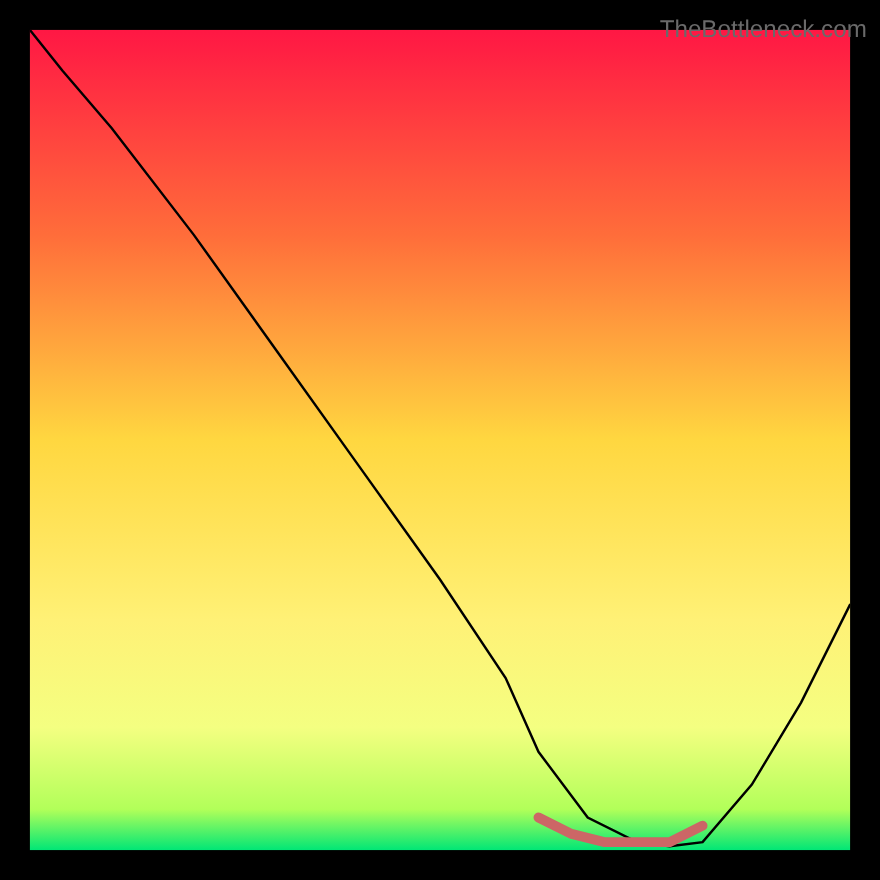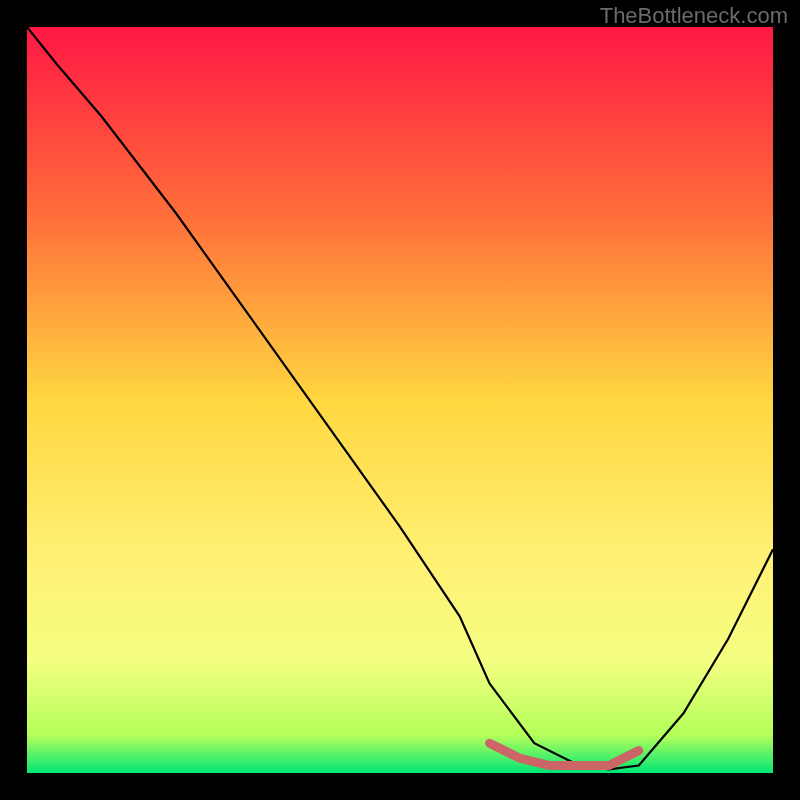--- a/index.html
+++ b/index.html
@@ -1,17 +1,17 @@
 <!DOCTYPE html>
 <html><head>
 <meta charset="utf-8">
 <style>
   * { margin: 0; padding: 0; box-sizing: border-box; }
   body { width: 800px; height: 800px; background: #000; position: relative; font-family: Arial, sans-serif; }
-  .watermark { position: absolute; top: 3px; right: 12px; color: #6a6a6a; font-size: 22px; font-weight: 500; z-index: 10; }
+  .watermark { position: absolute; top: 14px; right: 12px; color: #6a6a6a; font-size: 22px; font-weight: 500; z-index: 10; }
   .plot-area { position: absolute; top: 27px; left: 27px; width: 746px; height: 746px; }
   .gradient { position: absolute; inset: 0; }
   .curve { position: absolute; inset: 0; }
   .highlight { position: absolute; inset: 0; }
 </style>
 </head>
 <body>
 
 <div class="watermark">TheBottleneck.com</div>
 

